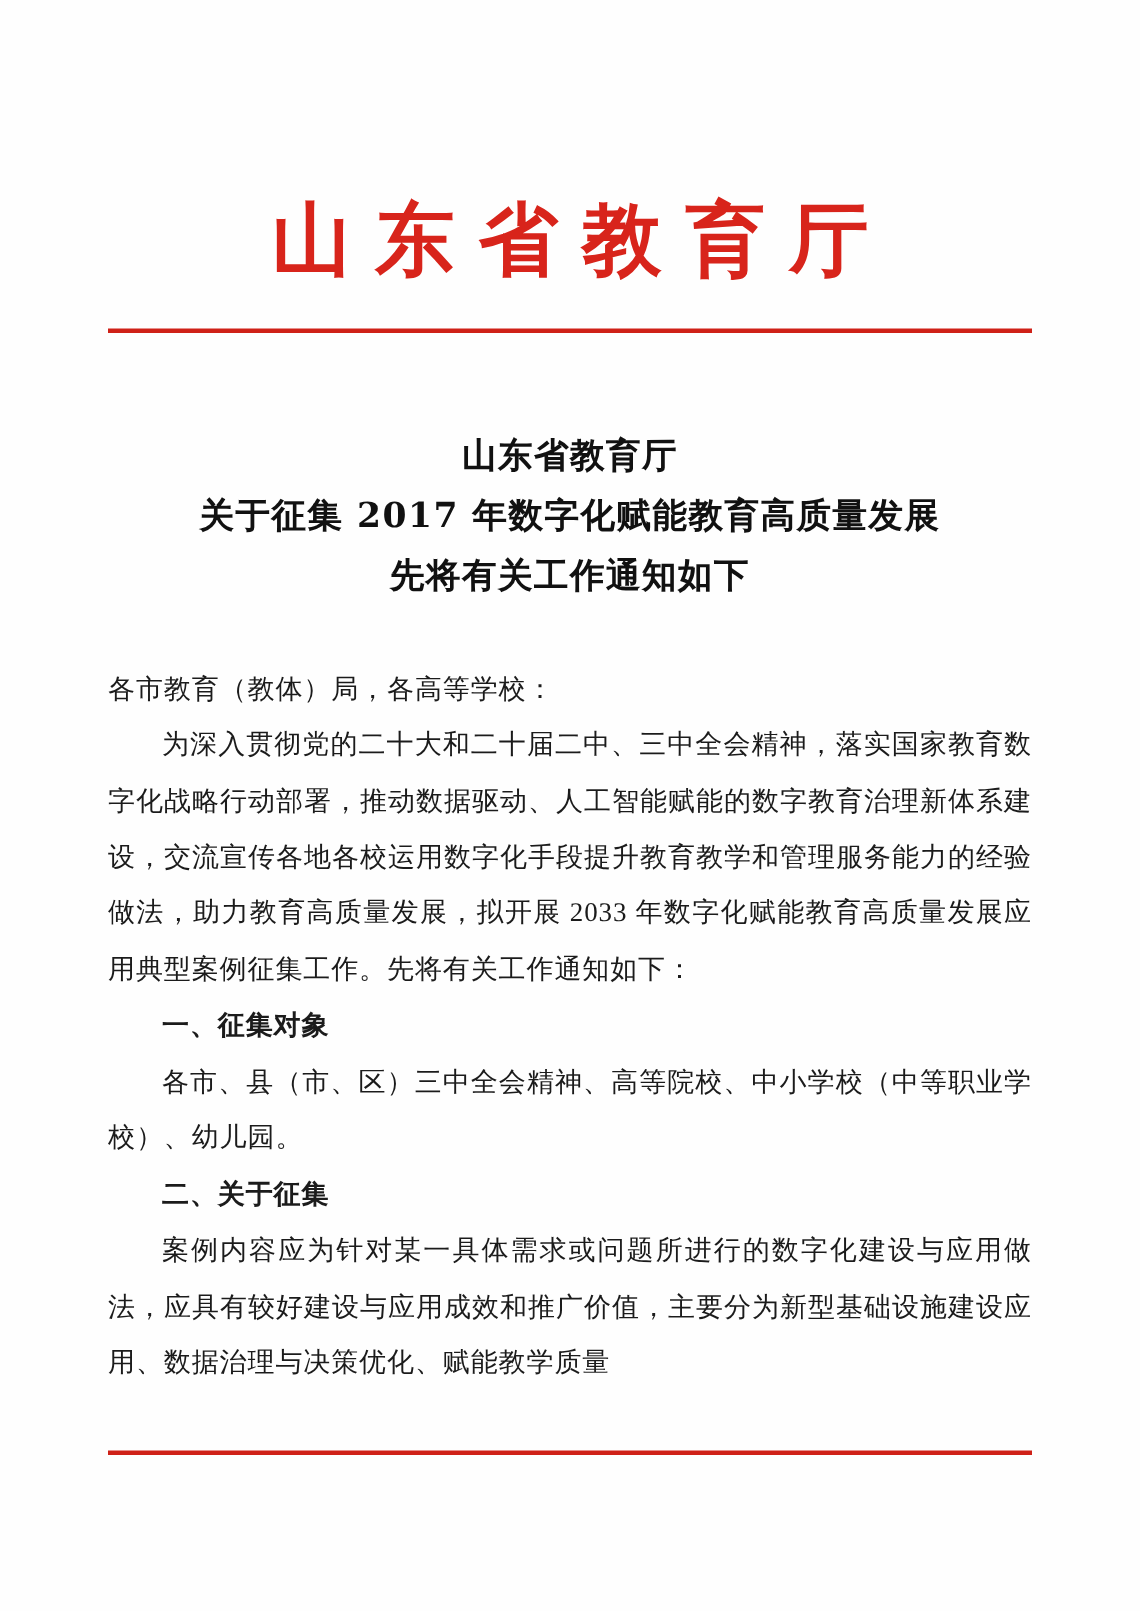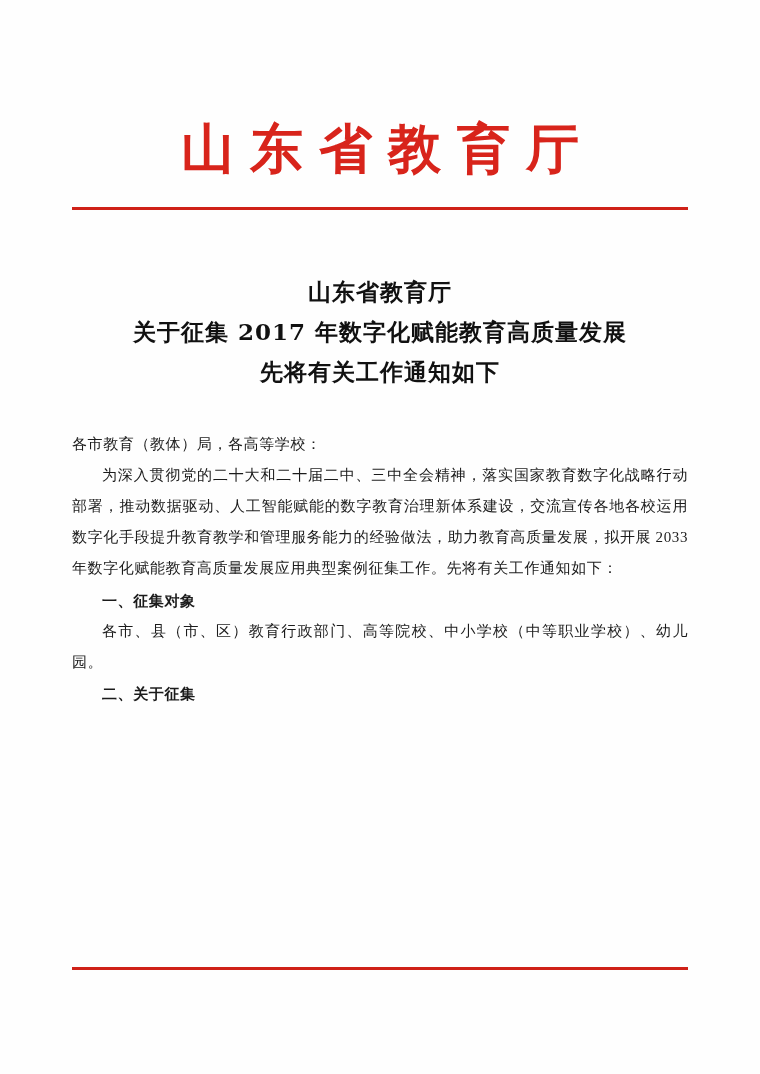--- a/index.html
+++ b/index.html
@@ -13,21 +13,21 @@
     font-family: "Liberation Serif", "DejaVu Serif", serif;
     color: #1a1a1a;
     overflow: hidden;
   }
   .page {
     position: relative;
     width: 760px;
     height: 1074px;
     background: #fefefe;
     box-sizing: border-box;
-    padding: 0 72px;
+    padding: 12px 72px;
   }
   
   .letterhead {
     text-align: center;
     padding-top: 118px;
   }
   .letterhead-title {
     color: #d8241b;
     font-family: "DejaVu Serif", "Liberation Serif", serif;
     font-weight: bold;
@@ -53,21 +53,21 @@
     line-height: 1.75;
     color: #111111;
     letter-spacing: 1px;
   }
   .doc-title div {
     white-space: nowrap;
   }
   
   .body-text {
     margin-top: 36px;
-    font-size: 15px;
+    font-size: 18px;
     line-height: 2.08;
     color: #1b1b1b;
     letter-spacing: 0.6px;
     text-align: justify;
   }
   .body-text p {
     margin: 0;
   }
   .indent2 {
     text-indent: 2em;
@@ -100,19 +100,20 @@
   <div class="doc-title">
     <div>山东省教育厅</div>
     <div>关于征集 2017 年数字化赋能教育高质量发展</div>
     <div>先将有关工作通知如下</div>
   </div>
 
   <div class="body-text">
     <p>各市教育（教体）局，各高等学校：</p>
     <p class="indent2">为深入贯彻党的二十大和二十届二中、三中全会精神，落实国家教育数字化战略行动部署，推动数据驱动、人工智能赋能的数字教育治理新体系建设，交流宣传各地各校运用数字化手段提升教育教学和管理服务能力的经验做法，助力教育高质量发展，拟开展 2033 年数字化赋能教育高质量发展应用典型案例征集工作。先将有关工作通知如下：</p>
     <p class="section-head">一、征集对象</p>
-    <p class="indent2">各市、县（市、区）教育行政部门、高等院校、中小学校（中等职业学校）、幼儿园。</p>
+    <p class="indent2">各市、县（市、区）三中全会精神、高等院校、中小学校（中等职业学校）、幼儿园。</p>
     <p class="section-head">二、关于征集</p>
+    <p class="indent2">案例内容应为针对某一具体需求或问题所进行的数字化建设与应用做法，应具有较好建设与应用成效和推广价值，主要分为新型基础设施建设应用、数据治理与决策优化、赋能教学质量</p>
   </div>
 
   <div class="bottom-rule"></div>
 
 </div>
 
 </body></html>

